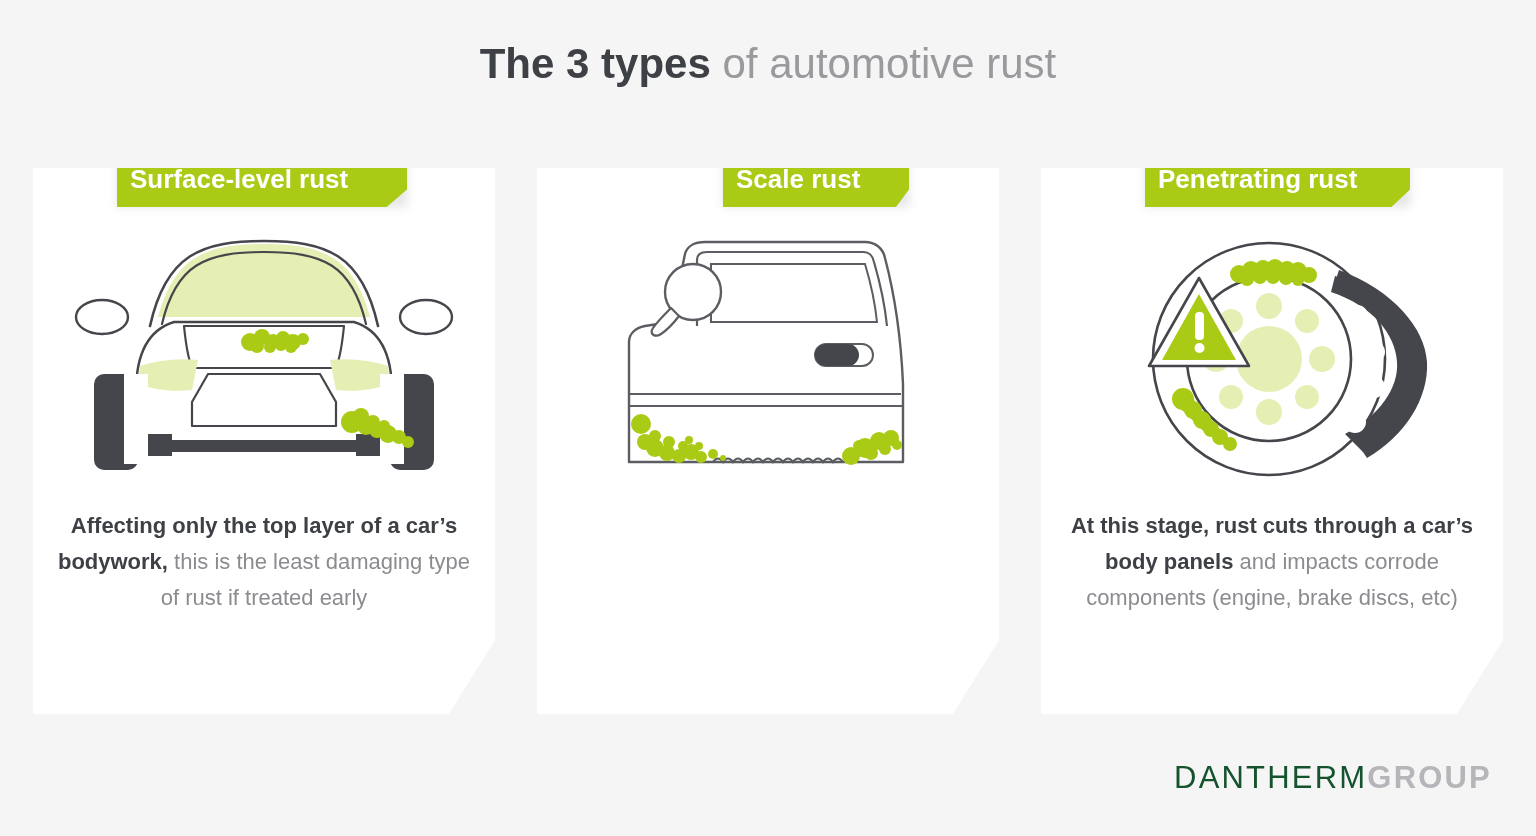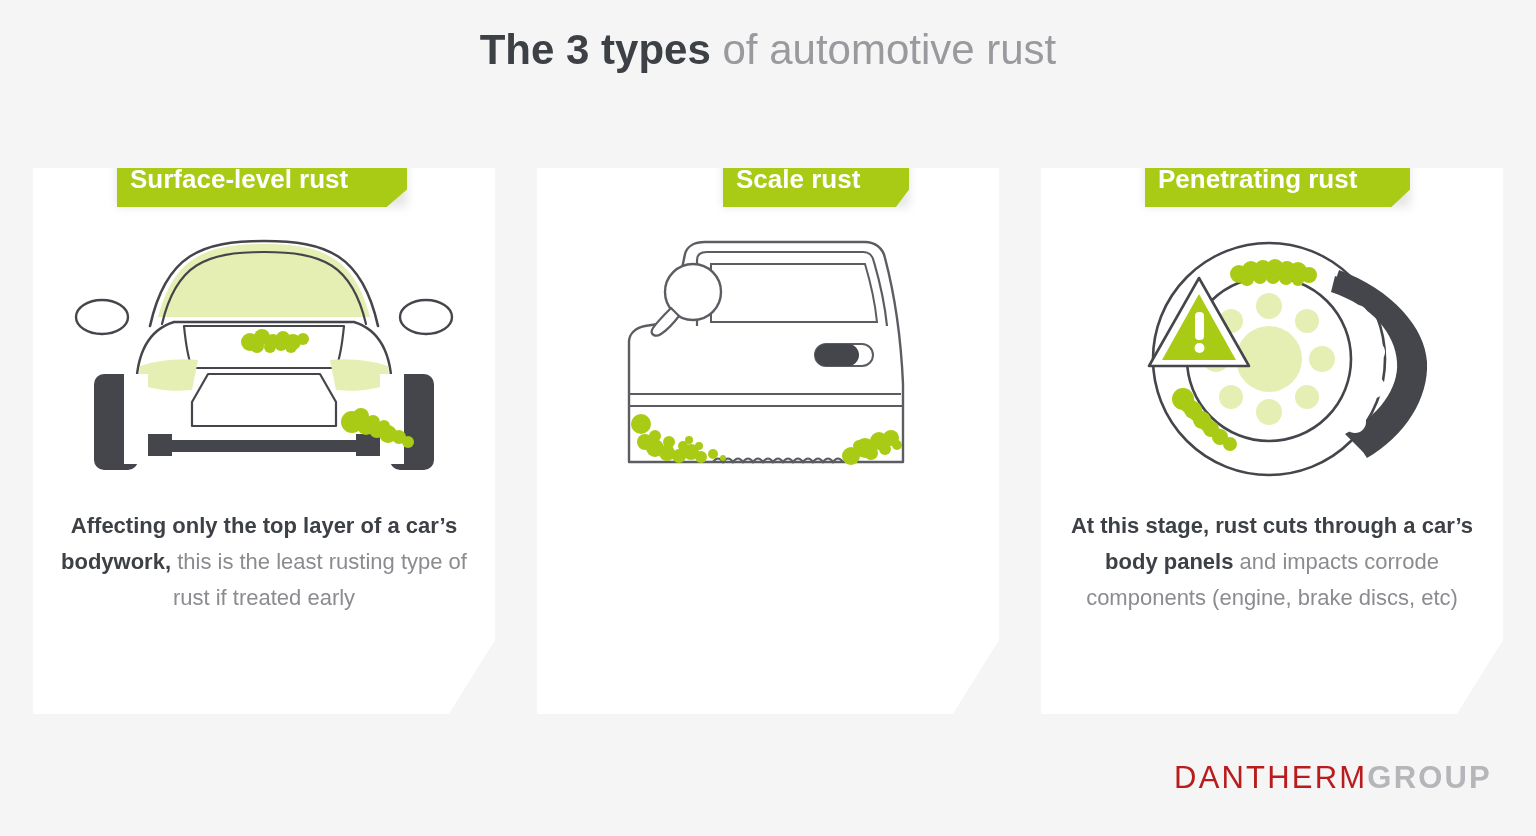--- a/index.html
+++ b/index.html
@@ -12,21 +12,21 @@
   }
   #page {
     position: relative;
     width: 1536px; height: 836px;
     background: #f5f5f5;
   }
 
   
   #title {
     position: absolute;
-    top: 24px; left: 0; width: 1536px;
+    top: 38px; left: 0; width: 1536px;
     text-align: center;
     font-size: 42px;
     line-height: 52px;
     color: #9a9a9e;
     font-weight: 400;
     white-space: nowrap;
   }
   #title .strong {
     font-weight: 700;
     color: #3d4045;
@@ -103,21 +103,21 @@
   }
 
   
   #logo {
     position: absolute;
     right: 44px; bottom: 40px;
     font-size: 31px;
     letter-spacing: 2.2px;
     white-space: nowrap;
   }
-  #logo .dan { color: #b91c1c; font-weight: 400; }
+  #logo .dan { color: #14532d; font-weight: 400; }
   #logo .grp { color: #b6b6ba; font-weight: 700; }
 </style>
 </head>
 <body>
 
 <div id="page">
 
   <h1 id="title"><span class="strong">The 3 types</span><span class="reg"> of automotive rust</span></h1>
 
   <div id="cards">
@@ -175,21 +175,21 @@
               <circle cx="314" cy="200" r="9"></circle>
             <circle cx="325" cy="203" r="7"></circle>
               <circle cx="334" cy="208" r="6"></circle>
             <circle cx="287" cy="182" r="8"></circle>
               <circle cx="299" cy="188" r="7"></circle>
             <circle cx="310" cy="192" r="6"></circle>
           </g>
         </svg>
       </div>
 
-      <div class="caption"><span class="lead">Affecting only the top layer of a car’s bodywork,</span><span class="rest"> this is the least rusting type of rust if treated early</span></div>
+      <div class="caption"><span class="lead">Affecting only the top layer of a car’s bodywork,</span><span class="rest"> this is the least damaging type of rust if treated early</span></div>
     </div>
 
     <div class="card card2">
       <div class="banner-shadow"></div>
       <div class="banner">Scale rust</div>
 
       <div class="art">
         <svg width="350" height="250" viewBox="0 0 350 250">
 
           <path d="M120 22 L272 22 C278 46 282 70 284 92 L120 92 Z" fill="#e5efb4"></path>

